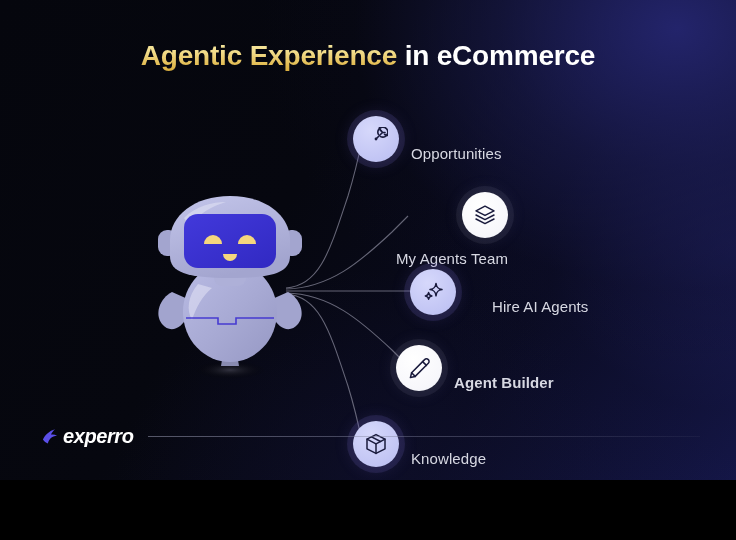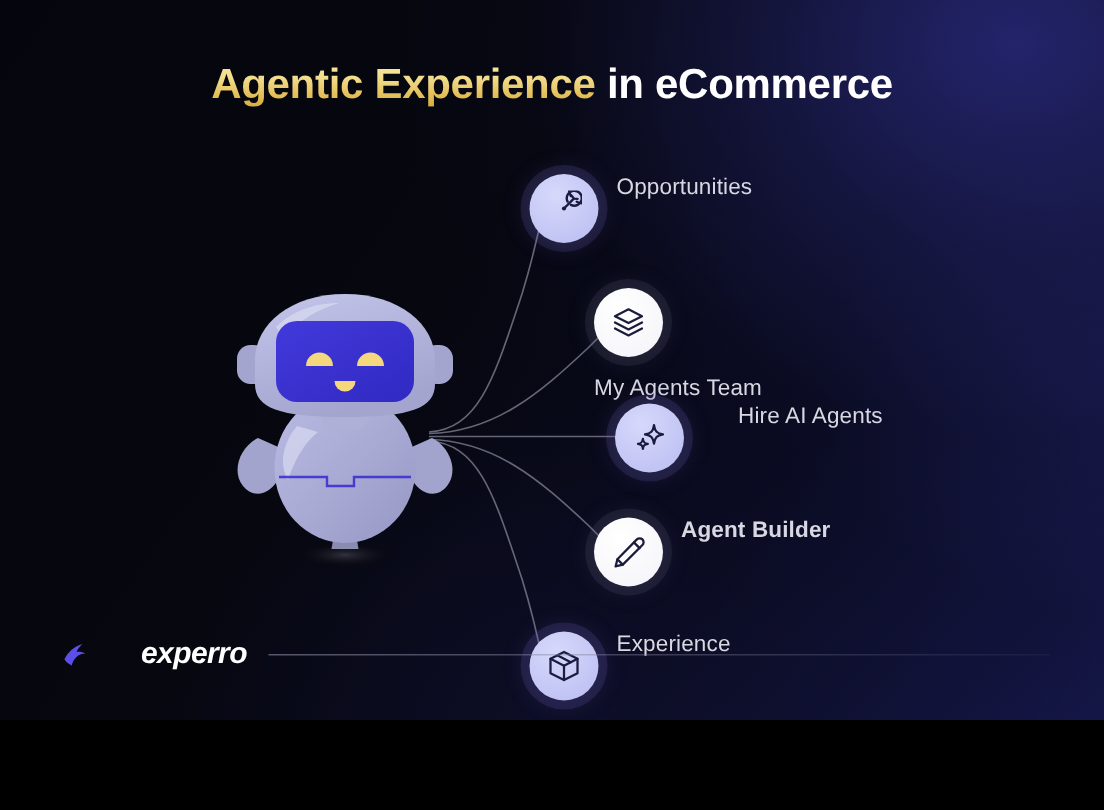--- a/index.html
+++ b/index.html
@@ -61,21 +61,21 @@
     top: 0;
     width: 736px;
     height: 540px;
     pointer-events: none;
   }
 
   
   .node {
     position: absolute;
     display: flex;
-    align-items: flex-start;
+    align-items: flex-end;
     gap: 12px;
   }
   .node-circle {
     position: relative;
     width: 46px;
     height: 46px;
     border-radius: 50%;
     display: flex;
     align-items: center;
     justify-content: center;
@@ -117,21 +117,20 @@
     align-items: center;
     gap: 1px;
     flex: 0 0 auto;
   }
   .logo-word {
     font-size: 20px;
     font-weight: bold;
     font-style: italic;
     color: #ffffff;
     letter-spacing: -0.4px;
-    margin-left: 31px;
   }
   .footer-rule {
     flex: 1 1 auto;
     height: 1px;
     background: linear-gradient(90deg, rgba(150,152,175,0.55) 0%, rgba(120,122,150,0.42) 55%, rgba(90,92,120,0.12) 100%);
   }
 </style>
 </head>
 <body>
 
@@ -249,21 +248,21 @@
 
   <div class="node n4">
     <div class="node-circle lav">
       <svg width="24" height="24" viewBox="0 0 24 24" fill="none" stroke="#1a1b3d" stroke-width="1.5" stroke-linecap="round" stroke-linejoin="round">
         <path d="M12 2.6 L21 7.2 L21 16.8 L12 21.4 L3 16.8 L3 7.2 Z"></path>
         <path d="M3 7.2 L12 11.8 L21 7.2"></path>
         <path d="M12 11.8 L12 21.4"></path>
         <path d="M7.5 4.9 L16.5 9.5"></path>
       </svg>
     </div>
-    <span class="node-label">Experience</span>
+    <span class="node-label">Knowledge</span>
   </div>
 
   <div class="footer">
     <div class="logo">
       <svg width="22" height="22" viewBox="0 0 24 24">
         <path d="M3.2 14.8 C5.6 9.6 10.4 5.2 16.4 3.6 C14.2 5.6 12.8 7.4 12 9.4 C14.2 9.0 16.6 9.4 18.6 10.6 C15.8 10.6 13.4 11.6 11.6 13.4 C10.0 15.0 9.0 17.0 8.6 19.2 C6.4 18.4 4.4 16.8 3.2 14.8 Z" fill="#5b4fe8"></path>
       </svg>
       <span class="logo-word">experro</span>
     </div>
     <div class="footer-rule"></div>

